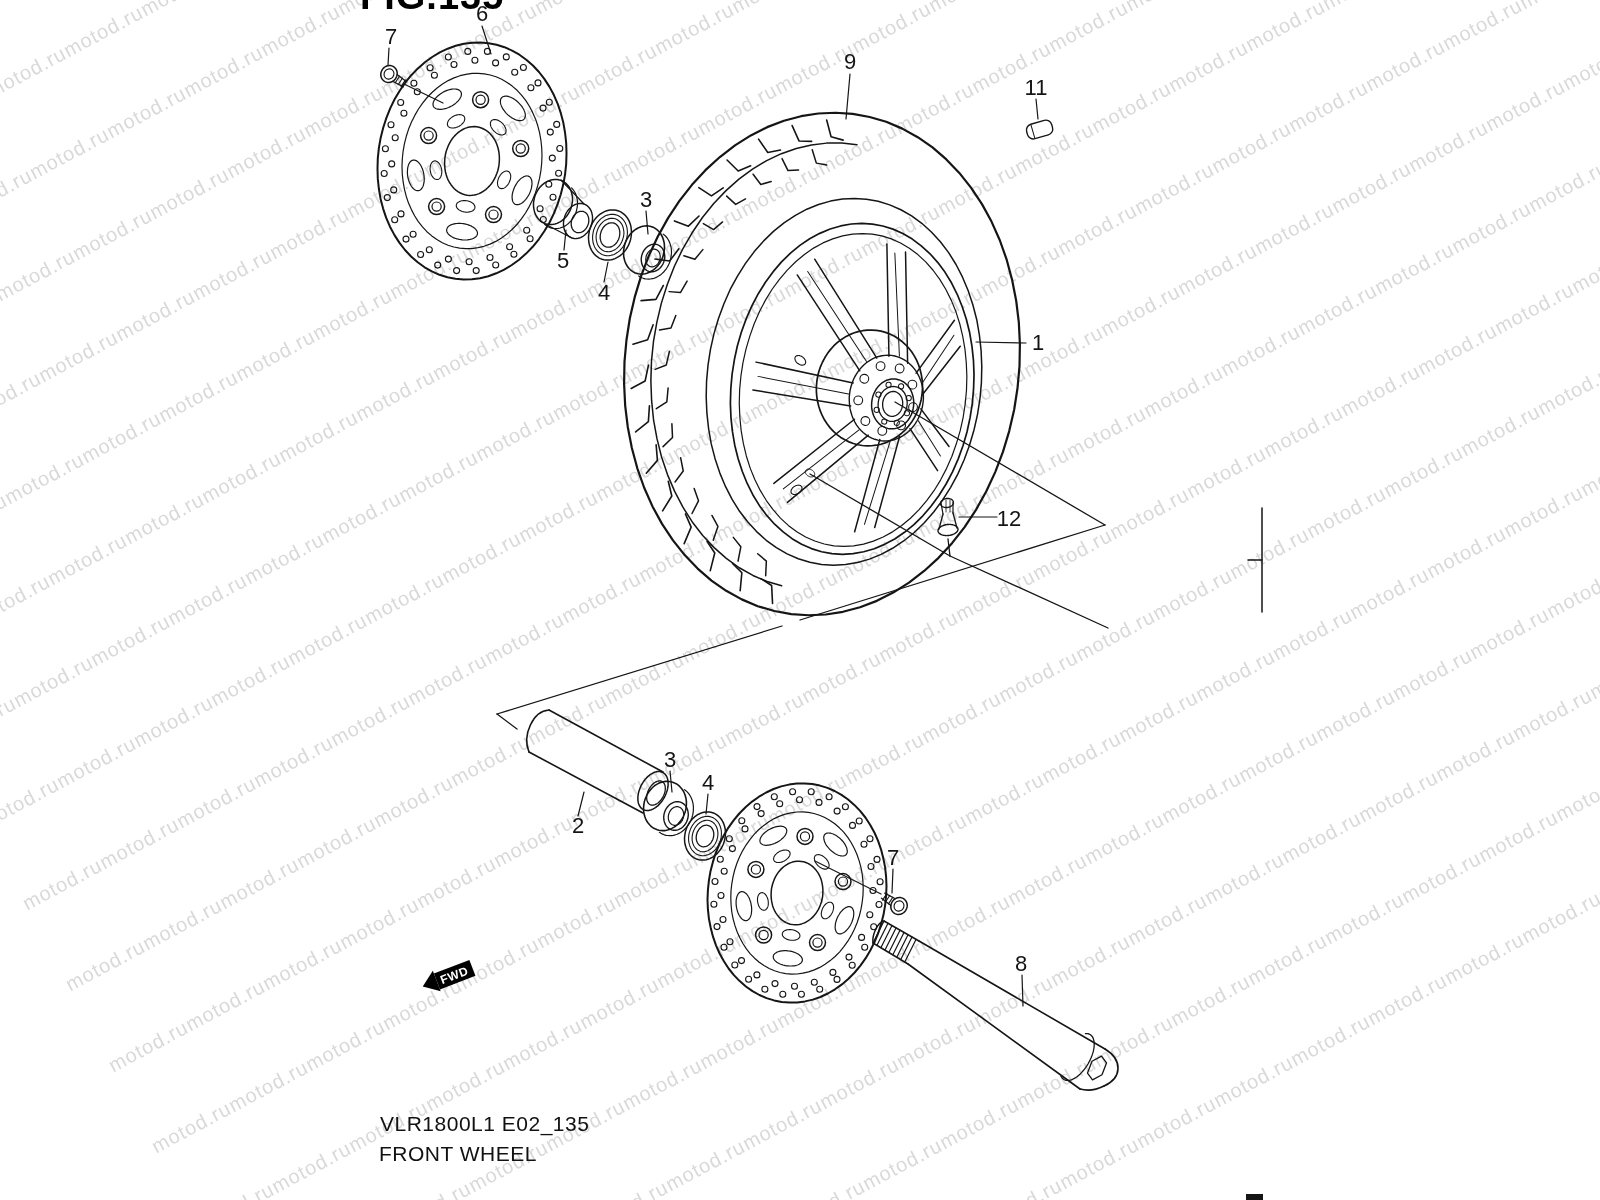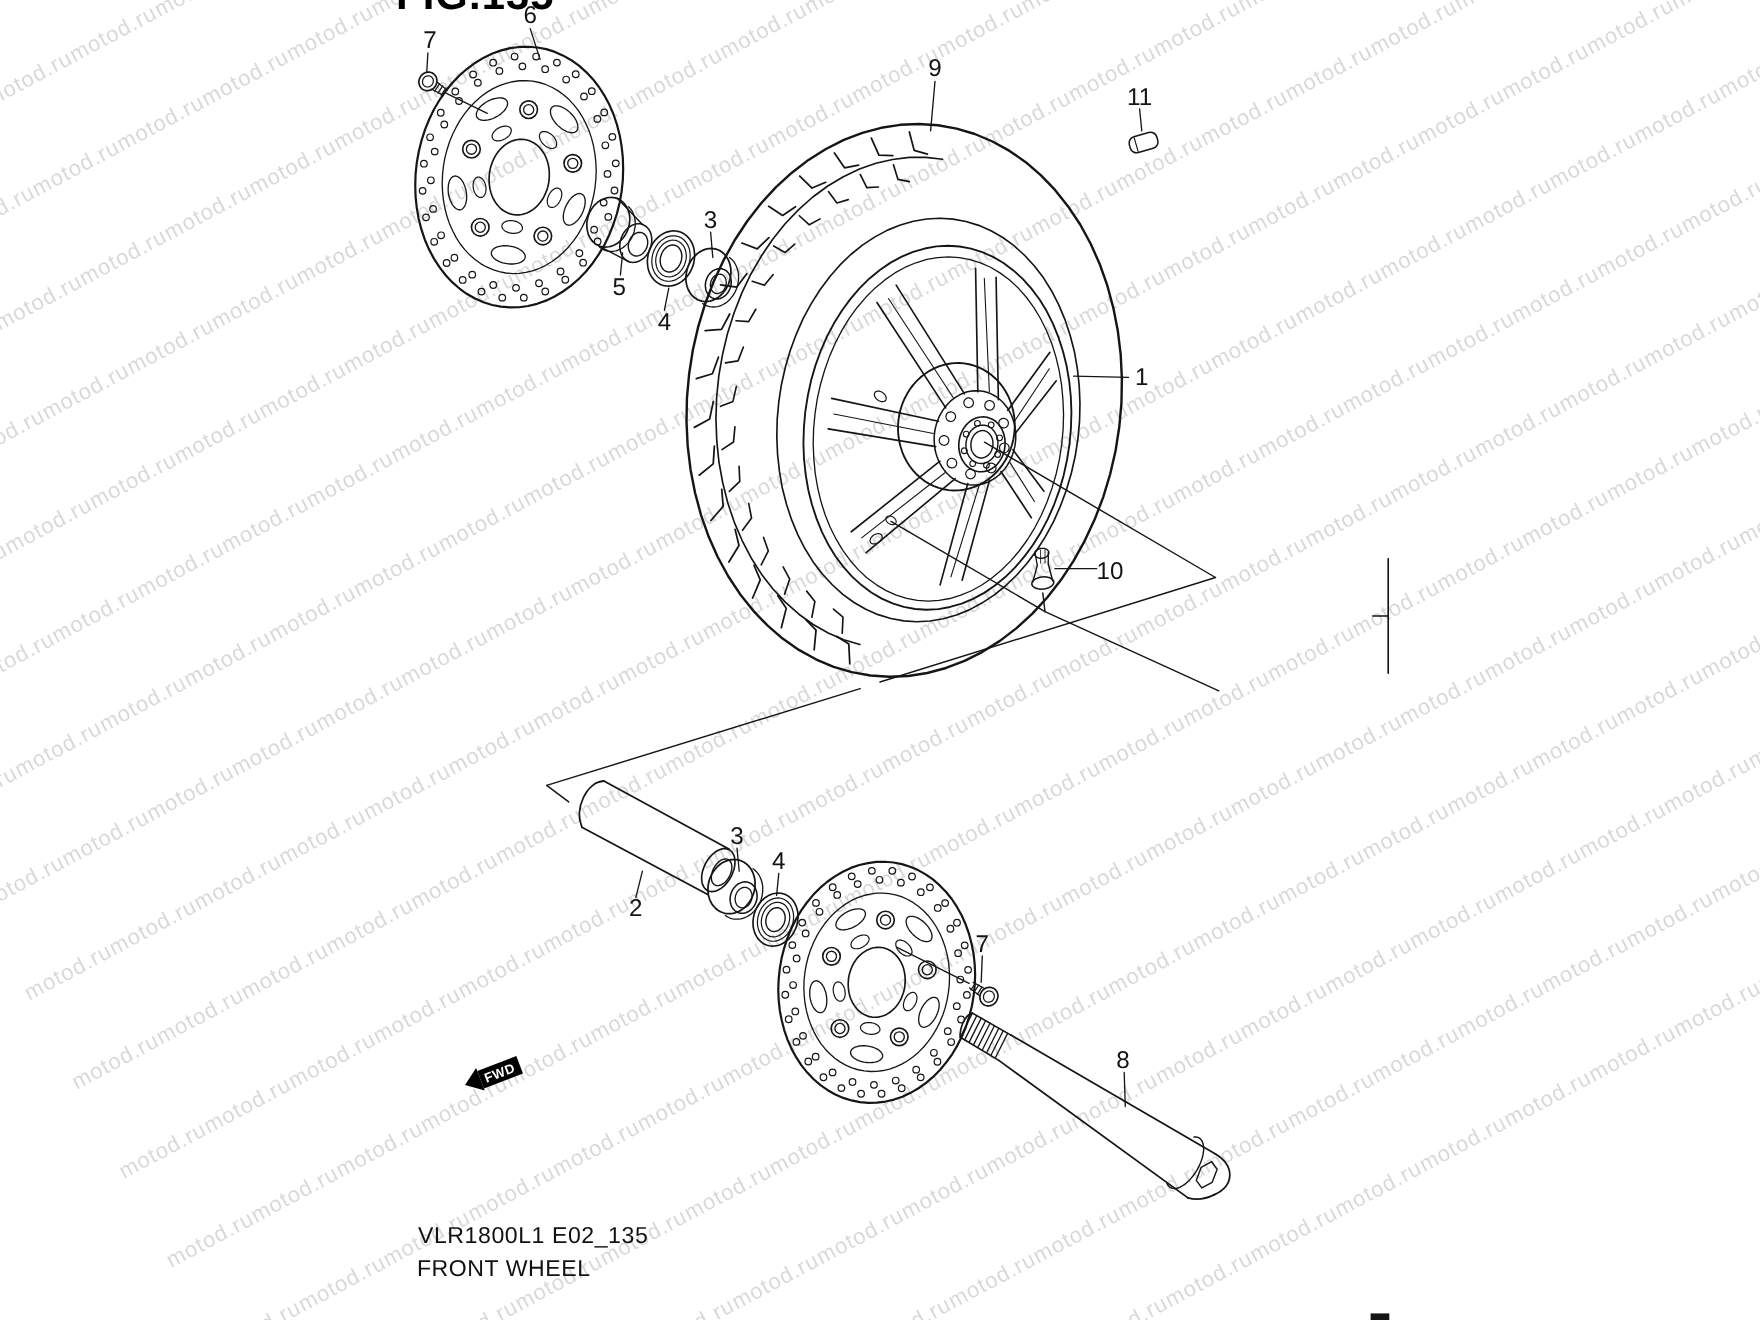--- a/index.html
+++ b/index.html
@@ -676,21 +676,21 @@
       <div class="callout" style="left: 646px; top: 200px;">3</div>
       <div class="callout" style="left: 670px; top: 760px;">3</div>
       <div class="callout" style="left: 604px; top: 293px;">4</div>
       <div class="callout" style="left: 708px; top: 783px;">4</div>
       <div class="callout" style="left: 563px; top: 261px;">5</div>
       <div class="callout" style="left: 482px; top: 14px;">6</div>
       <div class="callout" style="left: 391px; top: 37px;">7</div>
       <div class="callout" style="left: 893px; top: 858px;">7</div>
       <div class="callout" style="left: 1021px; top: 964px;">8</div>
       <div class="callout" style="left: 850px; top: 62px;">9</div>
-      <div class="callout" style="left: 1009px; top: 519px;">10</div>
+      <div class="callout" style="left: 1009px; top: 519px;">12</div>
       <div class="callout" style="left: 1036px; top: 88px;">11</div>
     </div>
   <div class="fig-title">FIG.135</div>
   <div class="fwd">
     <span class="fwd-head"></span>
     <span class="fwd-label">FWD</span>
   </div>
   <div class="code-text">VLR1800L1 E02_135</div>
   <div class="name-text">FRONT WHEEL</div>
 </div>

